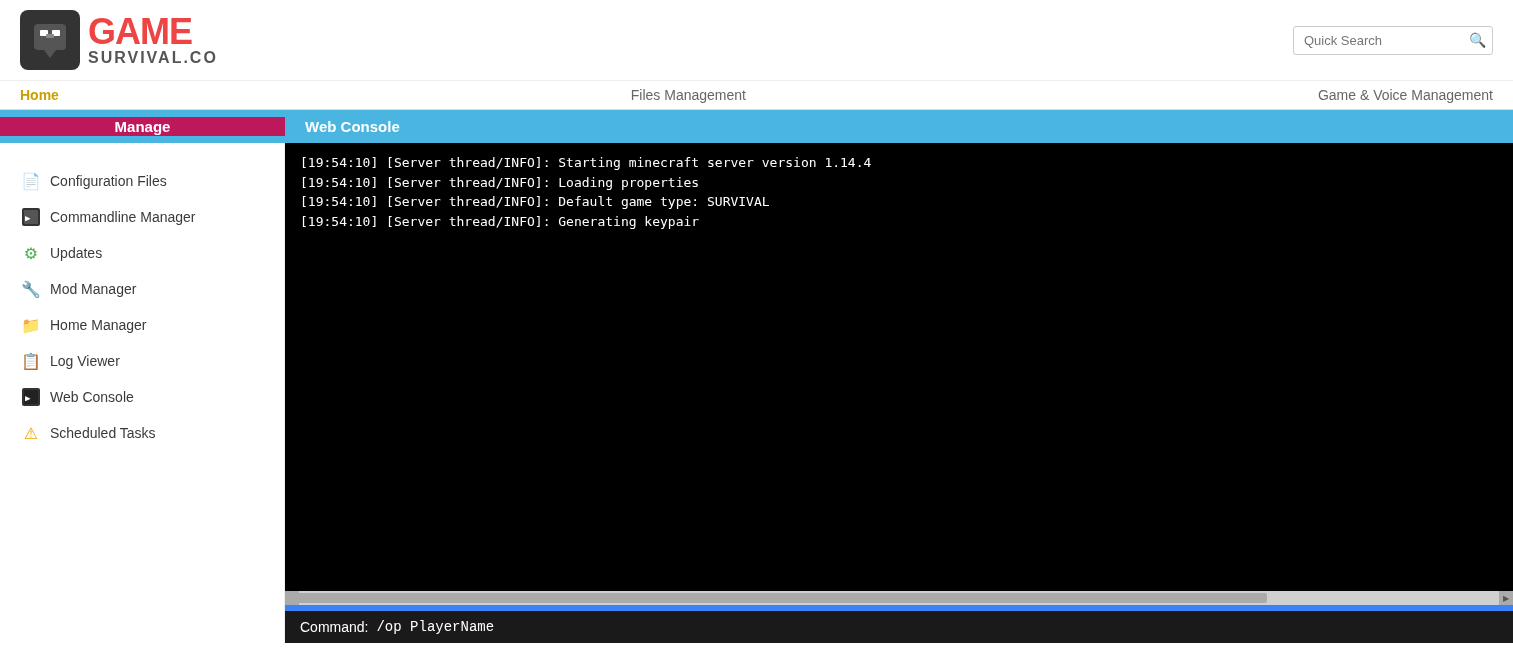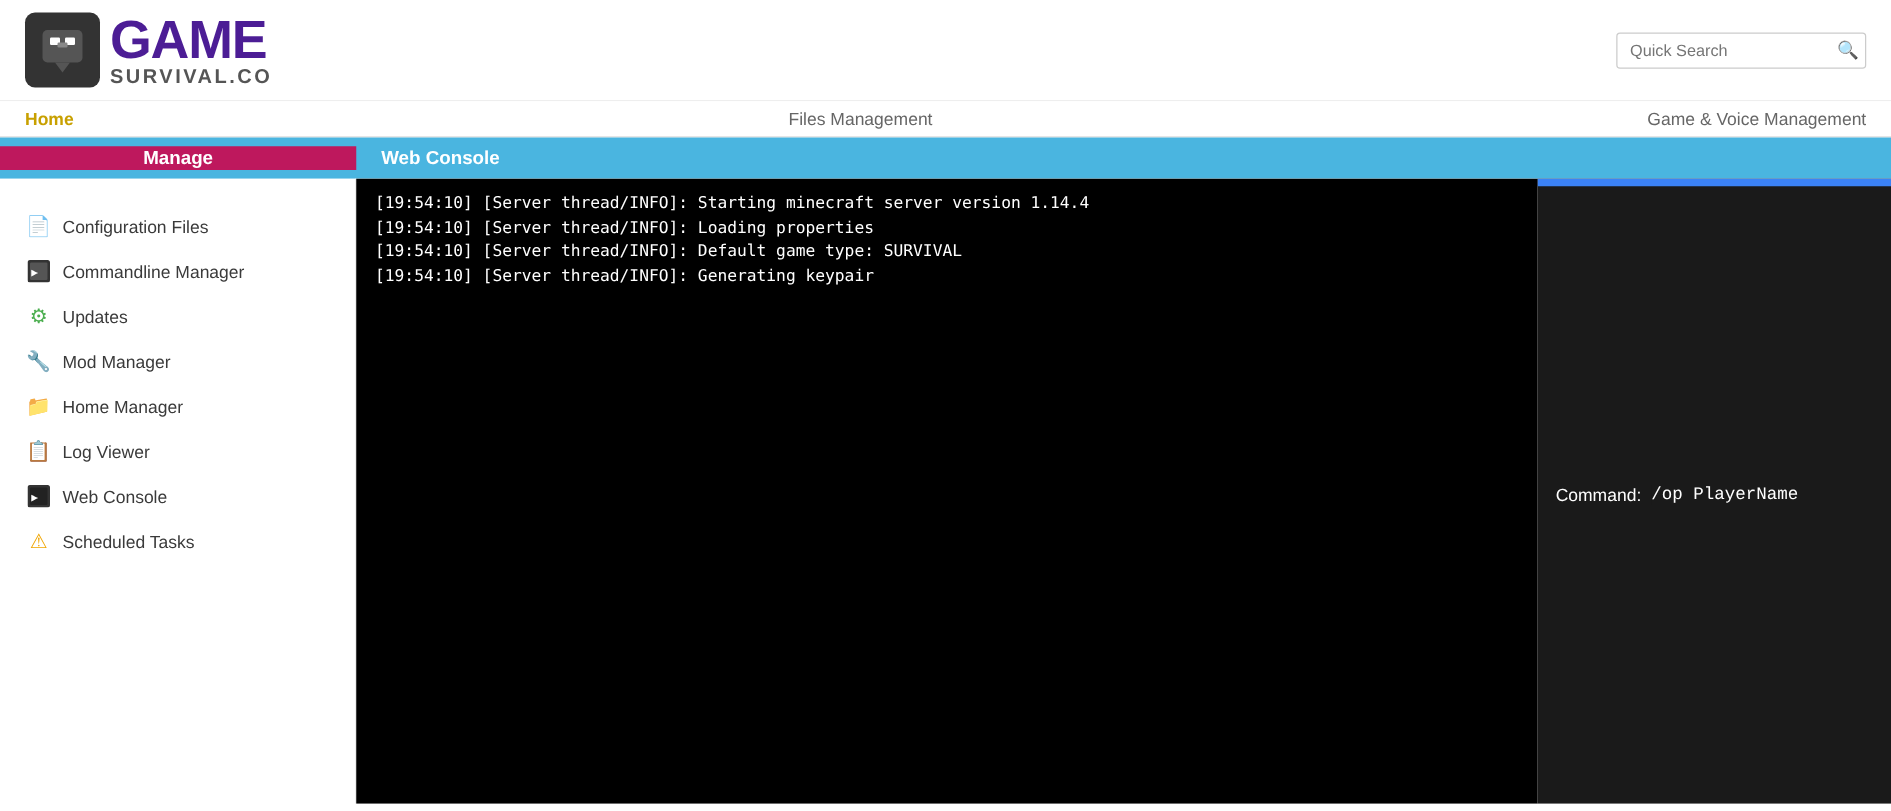--- a/index.html
+++ b/index.html
@@ -31,23 +31,23 @@
     }
     .logo-icon svg {
       width: 40px;
       height: 40px;
     }
     .logo-text {
       display: flex;
       flex-direction: column;
     }
     .logo-game {
-      font-size: 43px;
+      font-size: 36px;
       font-weight: bold;
-      color: #4c1d95;
+      color: #ef4444;
       line-height: 1;
       letter-spacing: -1px;
     }
     .logo-hosting {
       font-size: 16px;
       font-weight: bold;
       color: #555;
       letter-spacing: 2px;
       line-height: 1;
     }
@@ -148,20 +148,21 @@
       align-items: center;
       justify-content: center;
       font-size: 16px;
       flex-shrink: 0;
     }
 
     
     .content-area {
       flex: 1;
       display: flex;
+      flex-direction: column;
       background: #f5f5f5;
     }
 
     
     .console-output {
       background: #000;
       flex: 1;
       padding: 10px 15px;
       font-family: 'Courier New', monospace;
       font-size: 13px;

